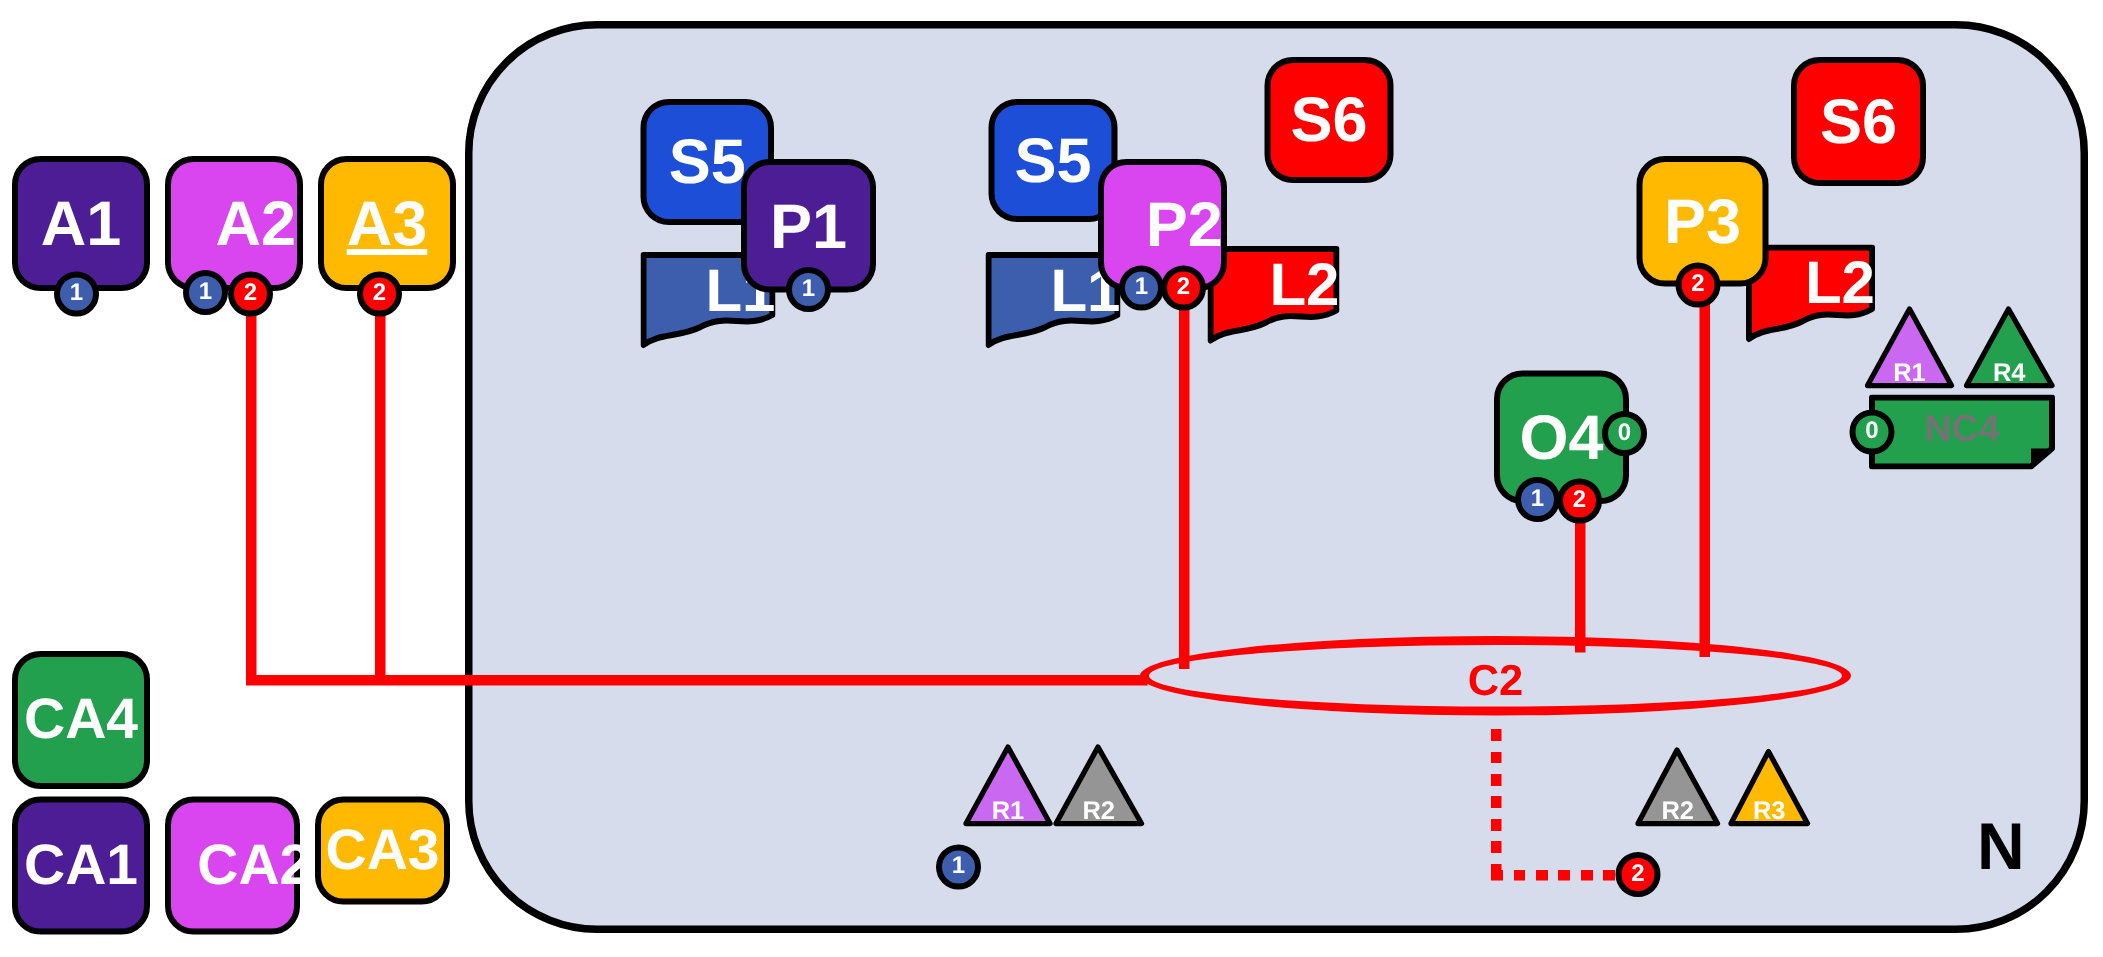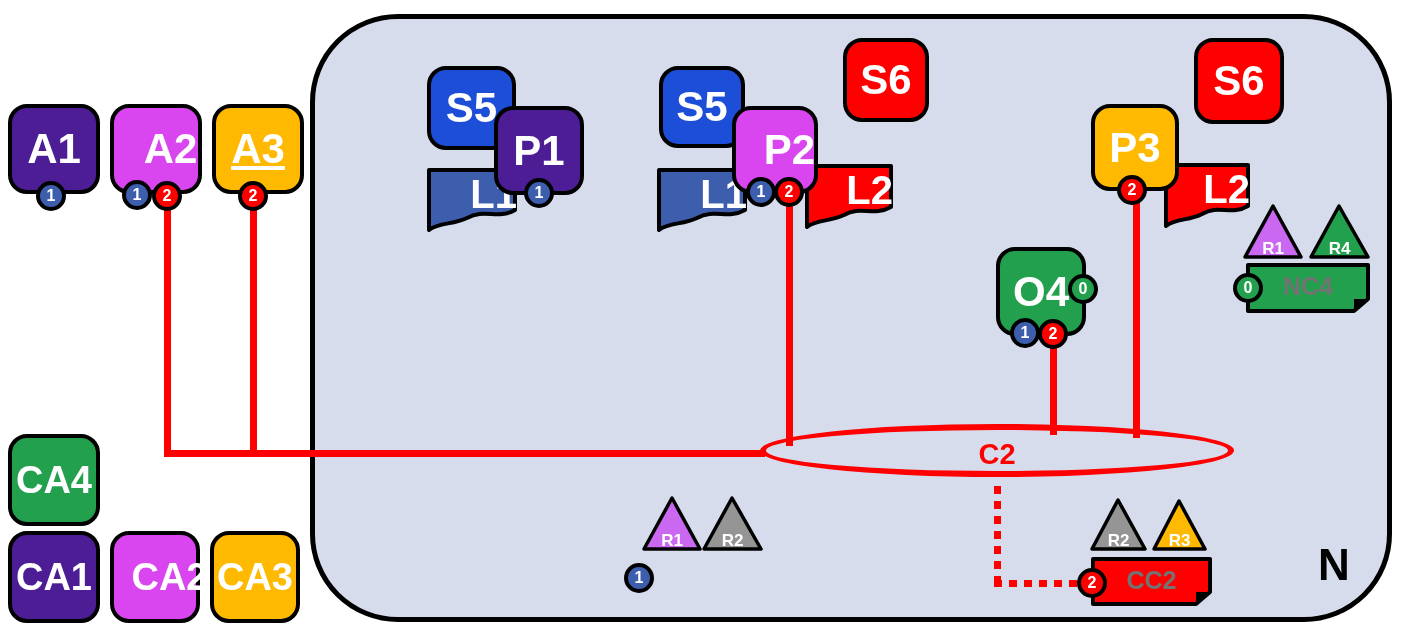--- a/index.html
+++ b/index.html
@@ -105,21 +105,21 @@
 
   <div class="box c-green fs-ca" style="left:8px;top:434px;width:92px;height:92px;">
       <span>CA4</span>
     </div>
   <div class="box c-purple fs-ca" style="left:8px;top:531px;width:92px;height:92px;">
       <span>CA1</span>
     </div>
   <div class="box c-gray fs-ca" style="left:110px;top:531px;width:90px;height:92px;">
       <span>CA2</span>
     </div>
-  <div class="box c-orange fs-ca" style="left:210px;top:531px;width:90px;height:92px;">
+  <div class="box c-orange fs-ca" style="left:210px;top:531px;width:90px;height:72px;">
       <span>CA3</span>
     </div>
 
   <div class="box c-blue" style="left:427px;top:38px;width:89px;height:84px;">
       <span>S5</span>
     </div>
   <div class="flag" style="left:427px;top:168px;">
     <svg width="90" height="68" viewBox="0 0 90 68">
         <path d="M2 2 H88 V42 C70 52 58 40 40 50 C26 57 12 54 2 62 Z" fill="#3D5DAD" stroke="#000" stroke-width="4" stroke-linejoin="round"></path>
       </svg>
@@ -215,22 +215,15 @@
         <polygon points="29,4 56,53 3,53" fill="#959595" stroke="#000" stroke-width="3.5" stroke-linejoin="round"></polygon>
       </svg>
     <span class="lbl">R2</span>
   </div>
   <div class="tri" style="left:1151px;top:497px;">
     <svg width="57" height="55" viewBox="0 0 57 55">
         <polygon points="28,4 54,52 3,52" fill="#FFB900" stroke="#000" stroke-width="3.5" stroke-linejoin="round"></polygon>
       </svg>
     <span class="lbl">R3</span>
   </div>
-  <div class="banner" style="left:1091px;top:557px;">
-    <svg width="121" height="49" viewBox="0 0 121 49">
-        <path d="M2 2 H119 V35 L105 47 H2 Z" fill="#FF0000" stroke="#000" stroke-width="4" stroke-linejoin="round"></path>
-        <polygon points="105,47 119,35 105,35" fill="#000"></polygon>
-      </svg>
-    <span class="lbl">CC2</span>
-  </div>
   <div class="badge b-red" style="left:1077px;top:568px;">2</div>
 
 </div>
 
 </body></html>

